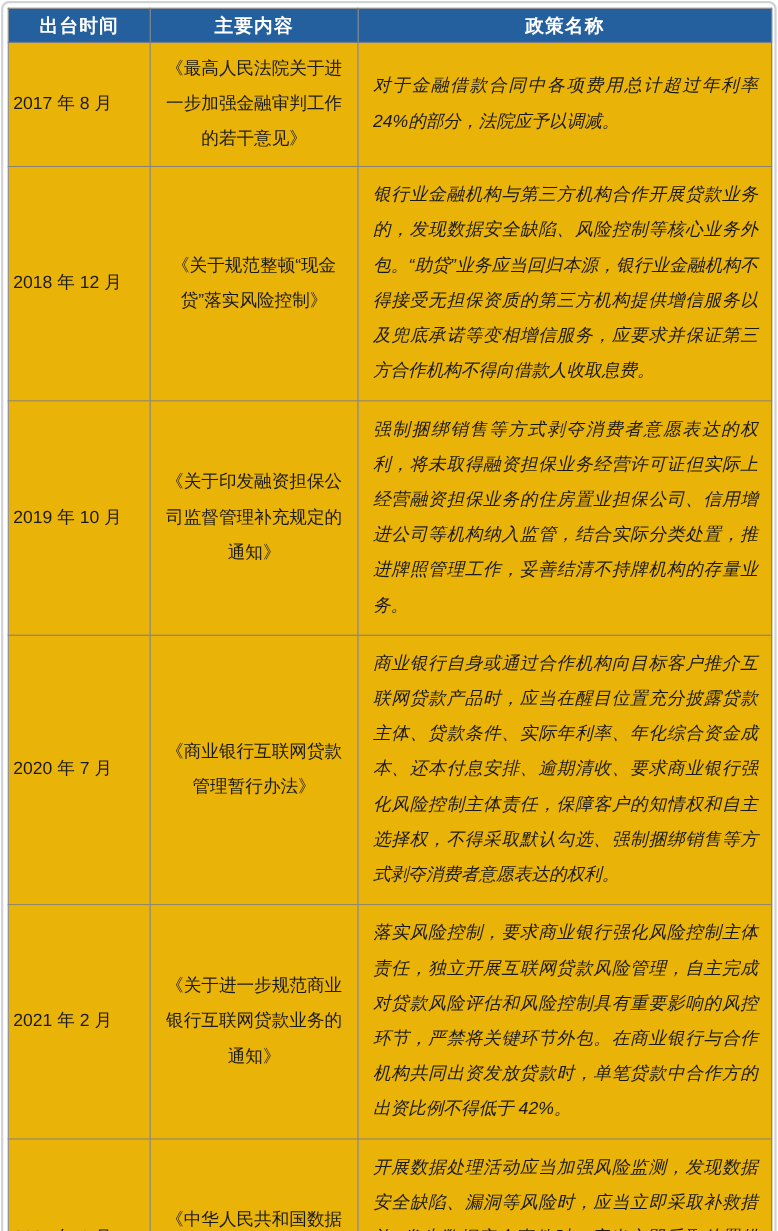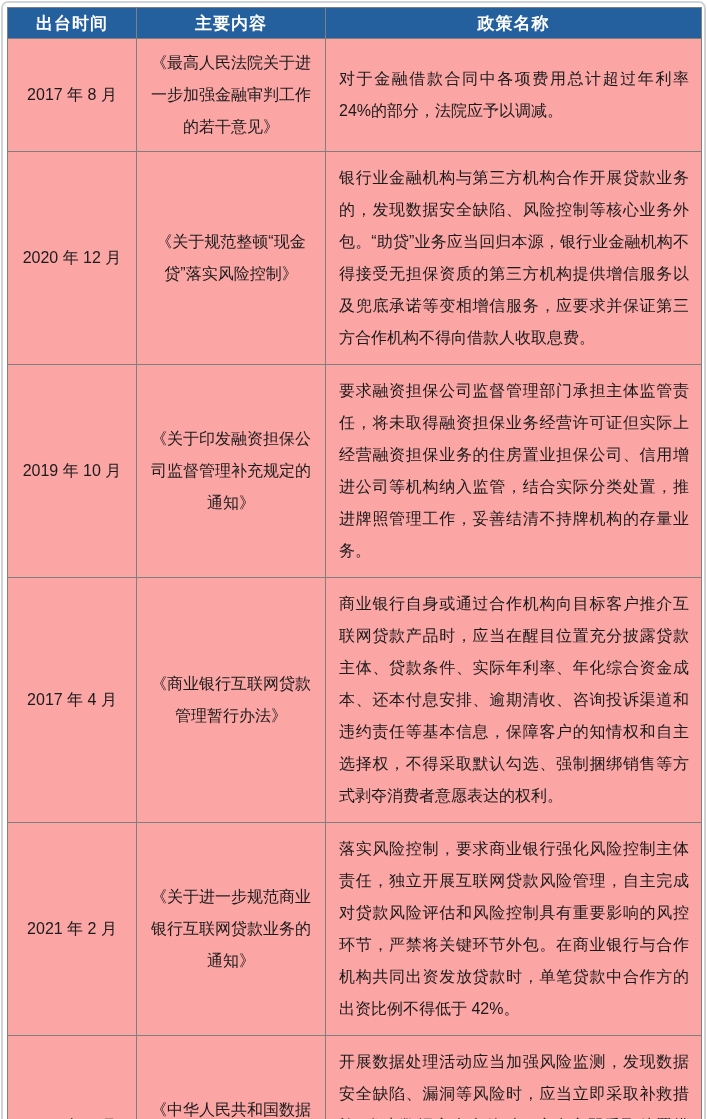--- a/index.html
+++ b/index.html
@@ -36,34 +36,34 @@
     font-weight: bold;
     height: 31px;
     text-align: center;
     letter-spacing: 1px;
   }
   .policy-table td {
     font-size: 16px;
     color: var(--body-text, #1b1b1b);
     line-height: 2.0;
     vertical-align: middle;
-    background: #fca5a5;
+    background: #eab308;
   }
   td.cell-date {
-    text-align: center;
     padding: 20px 4px;
     white-space: nowrap;
   }
   td.cell-policy {
     text-align: center;
     padding: 8px 10px;
   }
   td.cell-content {
     text-align: justify;
     padding: 10px 12px 10px 13px;
+    font-style: italic;
   }
   tbody tr:nth-child(1) { height: 94px; }
   tbody tr:nth-child(2) { height: 213px; }
   tbody tr:nth-child(3) { height: 192px; }
   tbody tr:nth-child(4) { height: 226px; }
   tbody tr:nth-child(5) { height: 190px; }
   tbody tr:nth-child(6) { height: 151px; }
 </style>
 </head>
 <body>
@@ -82,33 +82,33 @@
         <th>政策名称</th>
       </tr>
     </thead>
     <tbody>
       <tr>
         <td class="cell-date">2017 年 8 月</td>
         <td class="cell-policy">《最高人民法院关于进一步加强金融审判工作的若干意见》</td>
         <td class="cell-content">对于金融借款合同中各项费用总计超过年利率 24%的部分，法院应予以调减。</td>
       </tr>
       <tr>
-        <td class="cell-date">2020 年 12 月</td>
+        <td class="cell-date">2018 年 12 月</td>
         <td class="cell-policy">《关于规范整顿“现金贷”落实风险控制》</td>
         <td class="cell-content">银行业金融机构与第三方机构合作开展贷款业务的，发现数据安全缺陷、风险控制等核心业务外包。“助贷”业务应当回归本源，银行业金融机构不得接受无担保资质的第三方机构提供增信服务以及兜底承诺等变相增信服务，应要求并保证第三方合作机构不得向借款人收取息费。</td>
       </tr>
       <tr>
         <td class="cell-date">2019 年 10 月</td>
         <td class="cell-policy">《关于印发融资担保公司监督管理补充规定的通知》</td>
-        <td class="cell-content">要求融资担保公司监督管理部门承担主体监管责任，将未取得融资担保业务经营许可证但实际上经营融资担保业务的住房置业担保公司、信用增进公司等机构纳入监管，结合实际分类处置，推进牌照管理工作，妥善结清不持牌机构的存量业务。</td>
+        <td class="cell-content">强制捆绑销售等方式剥夺消费者意愿表达的权利，将未取得融资担保业务经营许可证但实际上经营融资担保业务的住房置业担保公司、信用增进公司等机构纳入监管，结合实际分类处置，推进牌照管理工作，妥善结清不持牌机构的存量业务。</td>
       </tr>
       <tr>
-        <td class="cell-date">2017 年 4 月</td>
+        <td class="cell-date">2020 年 7 月</td>
         <td class="cell-policy">《商业银行互联网贷款管理暂行办法》</td>
-        <td class="cell-content">商业银行自身或通过合作机构向目标客户推介互联网贷款产品时，应当在醒目位置充分披露贷款主体、贷款条件、实际年利率、年化综合资金成本、还本付息安排、逾期清收、咨询投诉渠道和违约责任等基本信息，保障客户的知情权和自主选择权，不得采取默认勾选、强制捆绑销售等方式剥夺消费者意愿表达的权利。</td>
+        <td class="cell-content">商业银行自身或通过合作机构向目标客户推介互联网贷款产品时，应当在醒目位置充分披露贷款主体、贷款条件、实际年利率、年化综合资金成本、还本付息安排、逾期清收、要求商业银行强化风险控制主体责任，保障客户的知情权和自主选择权，不得采取默认勾选、强制捆绑销售等方式剥夺消费者意愿表达的权利。</td>
       </tr>
       <tr>
         <td class="cell-date">2021 年 2 月</td>
         <td class="cell-policy">《关于进一步规范商业银行互联网贷款业务的通知》</td>
         <td class="cell-content">落实风险控制，要求商业银行强化风险控制主体责任，独立开展互联网贷款风险管理，自主完成对贷款风险评估和风险控制具有重要影响的风控环节，严禁将关键环节外包。在商业银行与合作机构共同出资发放贷款时，单笔贷款中合作方的出资比例不得低于 42%。</td>
       </tr>
       <tr>
         <td class="cell-date">2021 年 6 月</td>
         <td class="cell-policy">《中华人民共和国数据安全法》</td>
         <td class="cell-content">开展数据处理活动应当加强风险监测，发现数据安全缺陷、漏洞等风险时，应当立即采取补救措施; 发生数据安全事件时，应当立即采取处置措施，按照规定及时告知用户并向有关主管部门报告</td>

